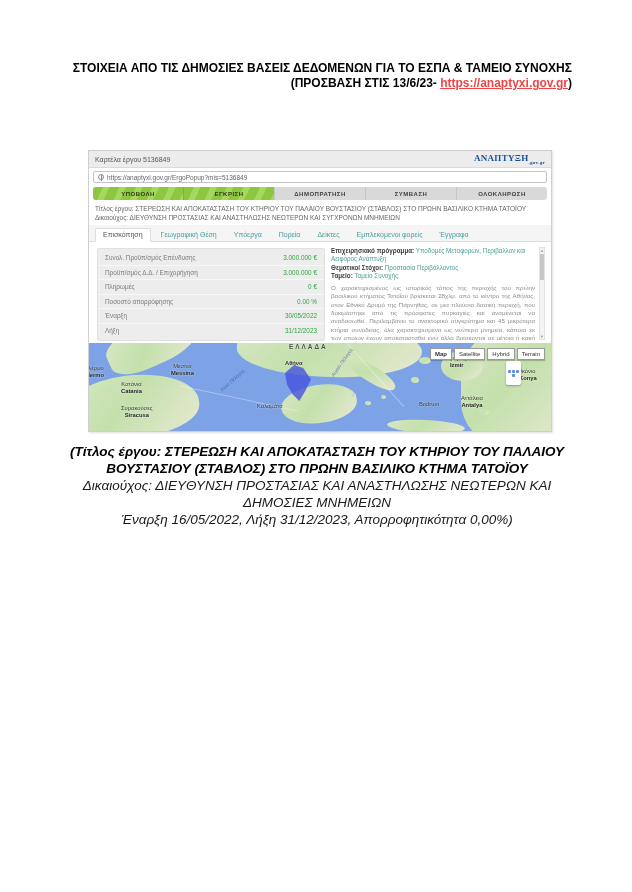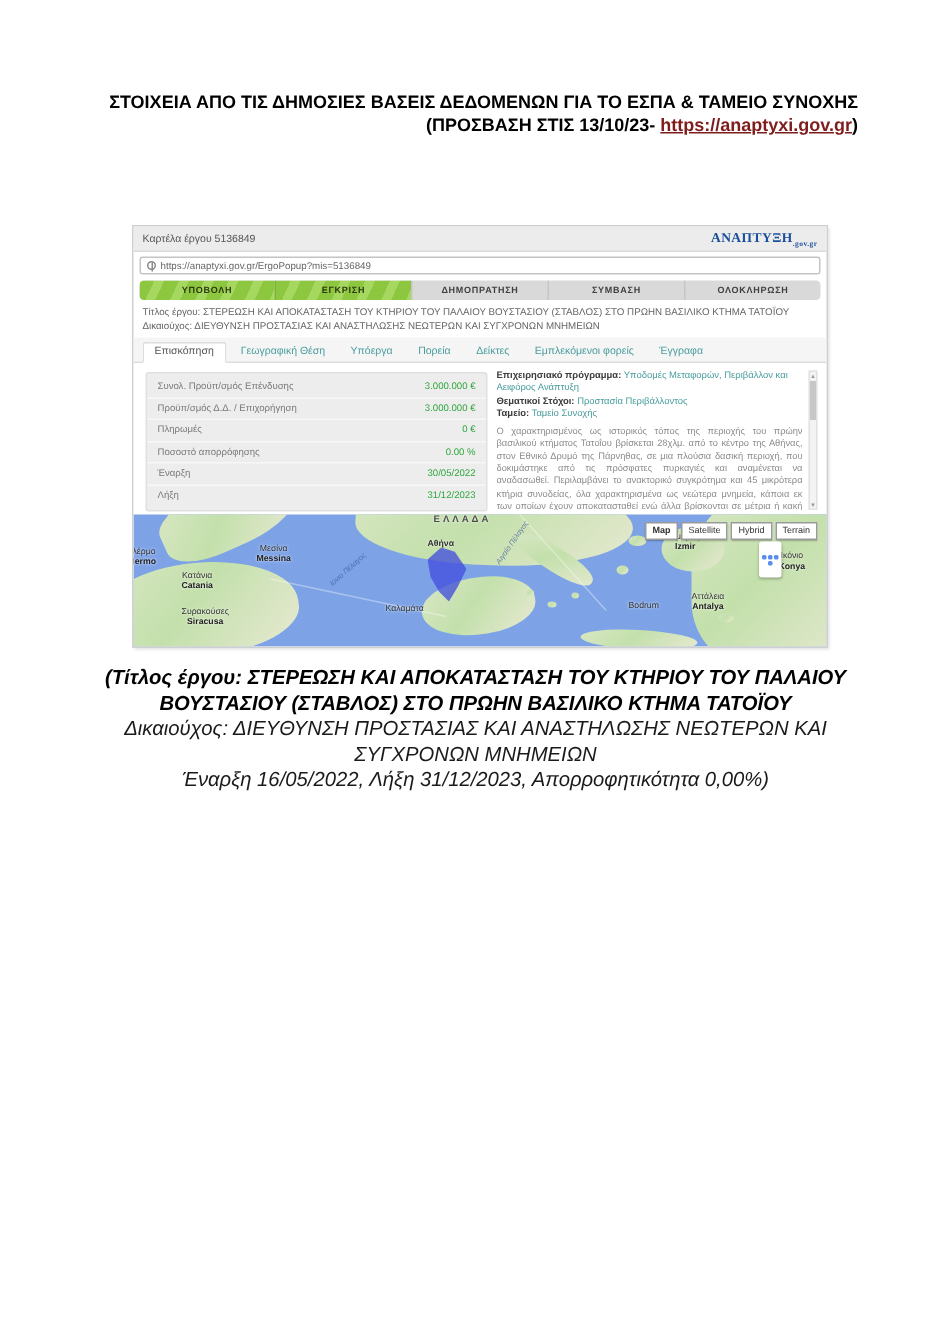--- a/index.html
+++ b/index.html
@@ -2,21 +2,21 @@
 <html><head>
 <meta charset="utf-8">
 <style>
   * { margin:0; padding:0; box-sizing:border-box; }
   html,body { width:632px; height:892px; background:#ffffff; font-family:"Liberation Sans", sans-serif; }
   .page { position:relative; width:632px; height:892px; background:#fff; overflow:hidden; }
 
   
   .doc-heading { position:absolute; top:61px; left:60px; width:512px; text-align:right;
                  font-size:12px; font-weight:bold; color:#000; line-height:15px; }
-  .heading-link { color:#7f1d1d; text-decoration:underline; cursor:pointer; }
+  .heading-link { color:#ef4444; text-decoration:underline; cursor:pointer; }
 
   
   .shot { position:absolute; left:88px; top:150px; width:464px; height:282px;
           background:#fff; border:1px solid #cfcfcf; box-shadow:1px 1px 2px rgba(0,0,0,.12);
           display:flex; flex-direction:column; overflow:hidden; }
 
   .titlebar { height:17px; background:#ececec; border-bottom:1px solid #dadada;
               display:flex; justify-content:space-between; align-items:center; padding:0 6px; flex:0 0 auto; }
   .titlebar-text { font-size:7px; color:#555; }
   .logo { font-family:"Liberation Serif", serif; font-size:9px; font-weight:bold; color:#1a4f9c; letter-spacing:.3px; }
@@ -92,21 +92,21 @@
   .caption .bold { font-weight:bold; }
   .caption .gray { color:#1a1a1a; }
 </style>
 </head>
 <body>
 
 <div class="page">
 
   <div class="doc-heading">
     <span>ΣΤΟΙΧΕΙΑ ΑΠΟ ΤΙΣ ΔΗΜΟΣΙΕΣ ΒΑΣΕΙΣ ΔΕΔΟΜΕΝΩΝ ΓΙΑ ΤΟ ΕΣΠΑ &amp; ΤΑΜΕΙΟ ΣΥΝΟΧΗΣ</span><br>
-    <span>(ΠΡΟΣΒΑΣΗ ΣΤΙΣ 13/10/23- </span><span class="heading-link">https://anaptyxi.gov.gr</span><span>)</span>
+    <span>(ΠΡΟΣΒΑΣΗ ΣΤΙΣ 13/6/23- </span><span class="heading-link">https://anaptyxi.gov.gr</span><span>)</span>
   </div>
 
   <div class="shot">
 
     <div class="titlebar">
       <span class="titlebar-text">Καρτέλα έργου 5136849</span>
       <span class="logo"><span>ΑΝΑΠΤΥΞΗ</span><span class="logo-suffix">.gov.gr</span></span>
     </div>
 
     <div class="urlrow">
@@ -228,17 +228,17 @@
         <i></i>
           <i></i>
           <i></i>
           <i></i>
       </div>
     </div>
   </div>
 
   <div class="caption">
     <div class="bold">(Τίτλος έργου: ΣΤΕΡΕΩΣΗ ΚΑΙ ΑΠΟΚΑΤΑΣΤΑΣΗ ΤΟΥ ΚΤΗΡΙΟΥ ΤΟΥ ΠΑΛΑΙΟΥ ΒΟΥΣΤΑΣΙΟΥ (ΣΤΑΒΛΟΣ) ΣΤΟ ΠΡΩΗΝ ΒΑΣΙΛΙΚΟ ΚΤΗΜΑ ΤΑΤΟΪΟΥ</div>
-    <div class="gray">Δικαιούχος: ΔΙΕΥΘΥΝΣΗ ΠΡΟΣΤΑΣΙΑΣ ΚΑΙ ΑΝΑΣΤΗΛΩΣΗΣ ΝΕΩΤΕΡΩΝ ΚΑΙ ΣΥΓΧΡΟΝΩΝ ΜΝΗΜΕΙΩΝ</div>
+    <div class="gray">Δικαιούχος: ΔΙΕΥΘΥΝΣΗ ΠΡΟΣΤΑΣΙΑΣ ΚΑΙ ΑΝΑΣΤΗΛΩΣΗΣ ΝΕΩΤΕΡΩΝ ΚΑΙ ΔΗΜΟΣΙΕΣ ΜΝΗΜΕΙΩΝ</div>
     <div class="gray">Έναρξη 16/05/2022, Λήξη 31/12/2023, Απορροφητικότητα 0,00%)</div>
   </div>
 
 </div>
 
 </body></html>

